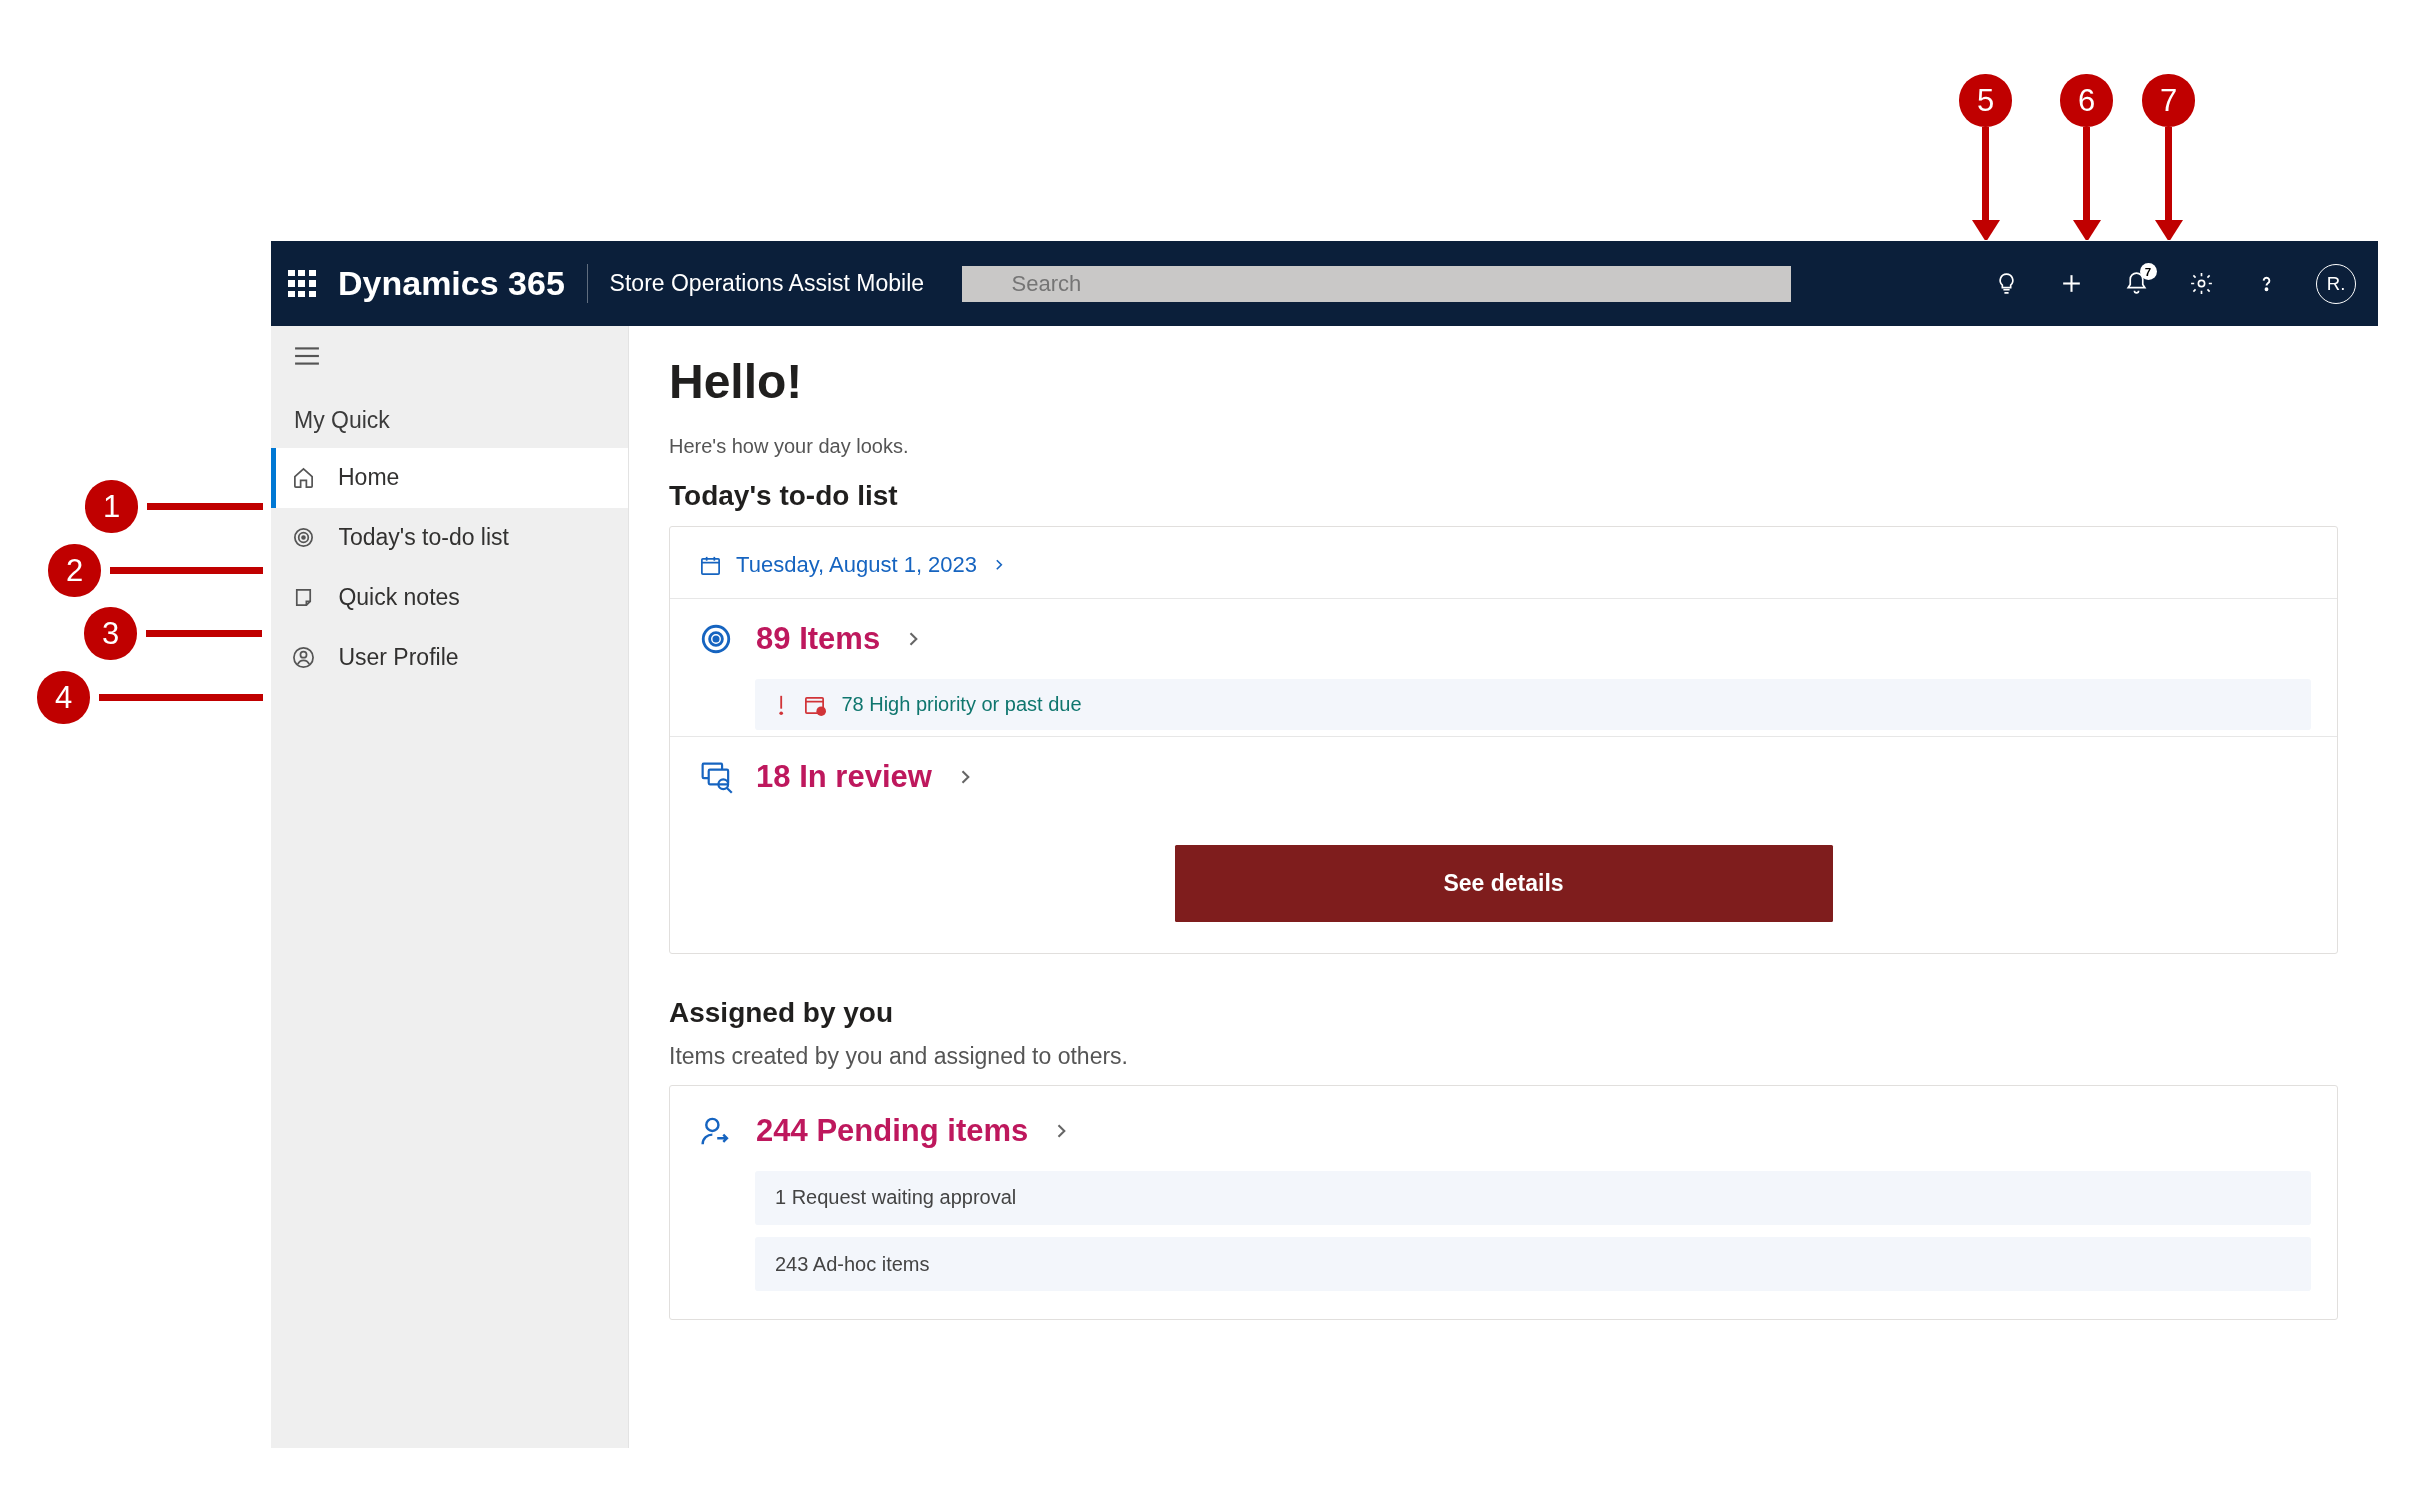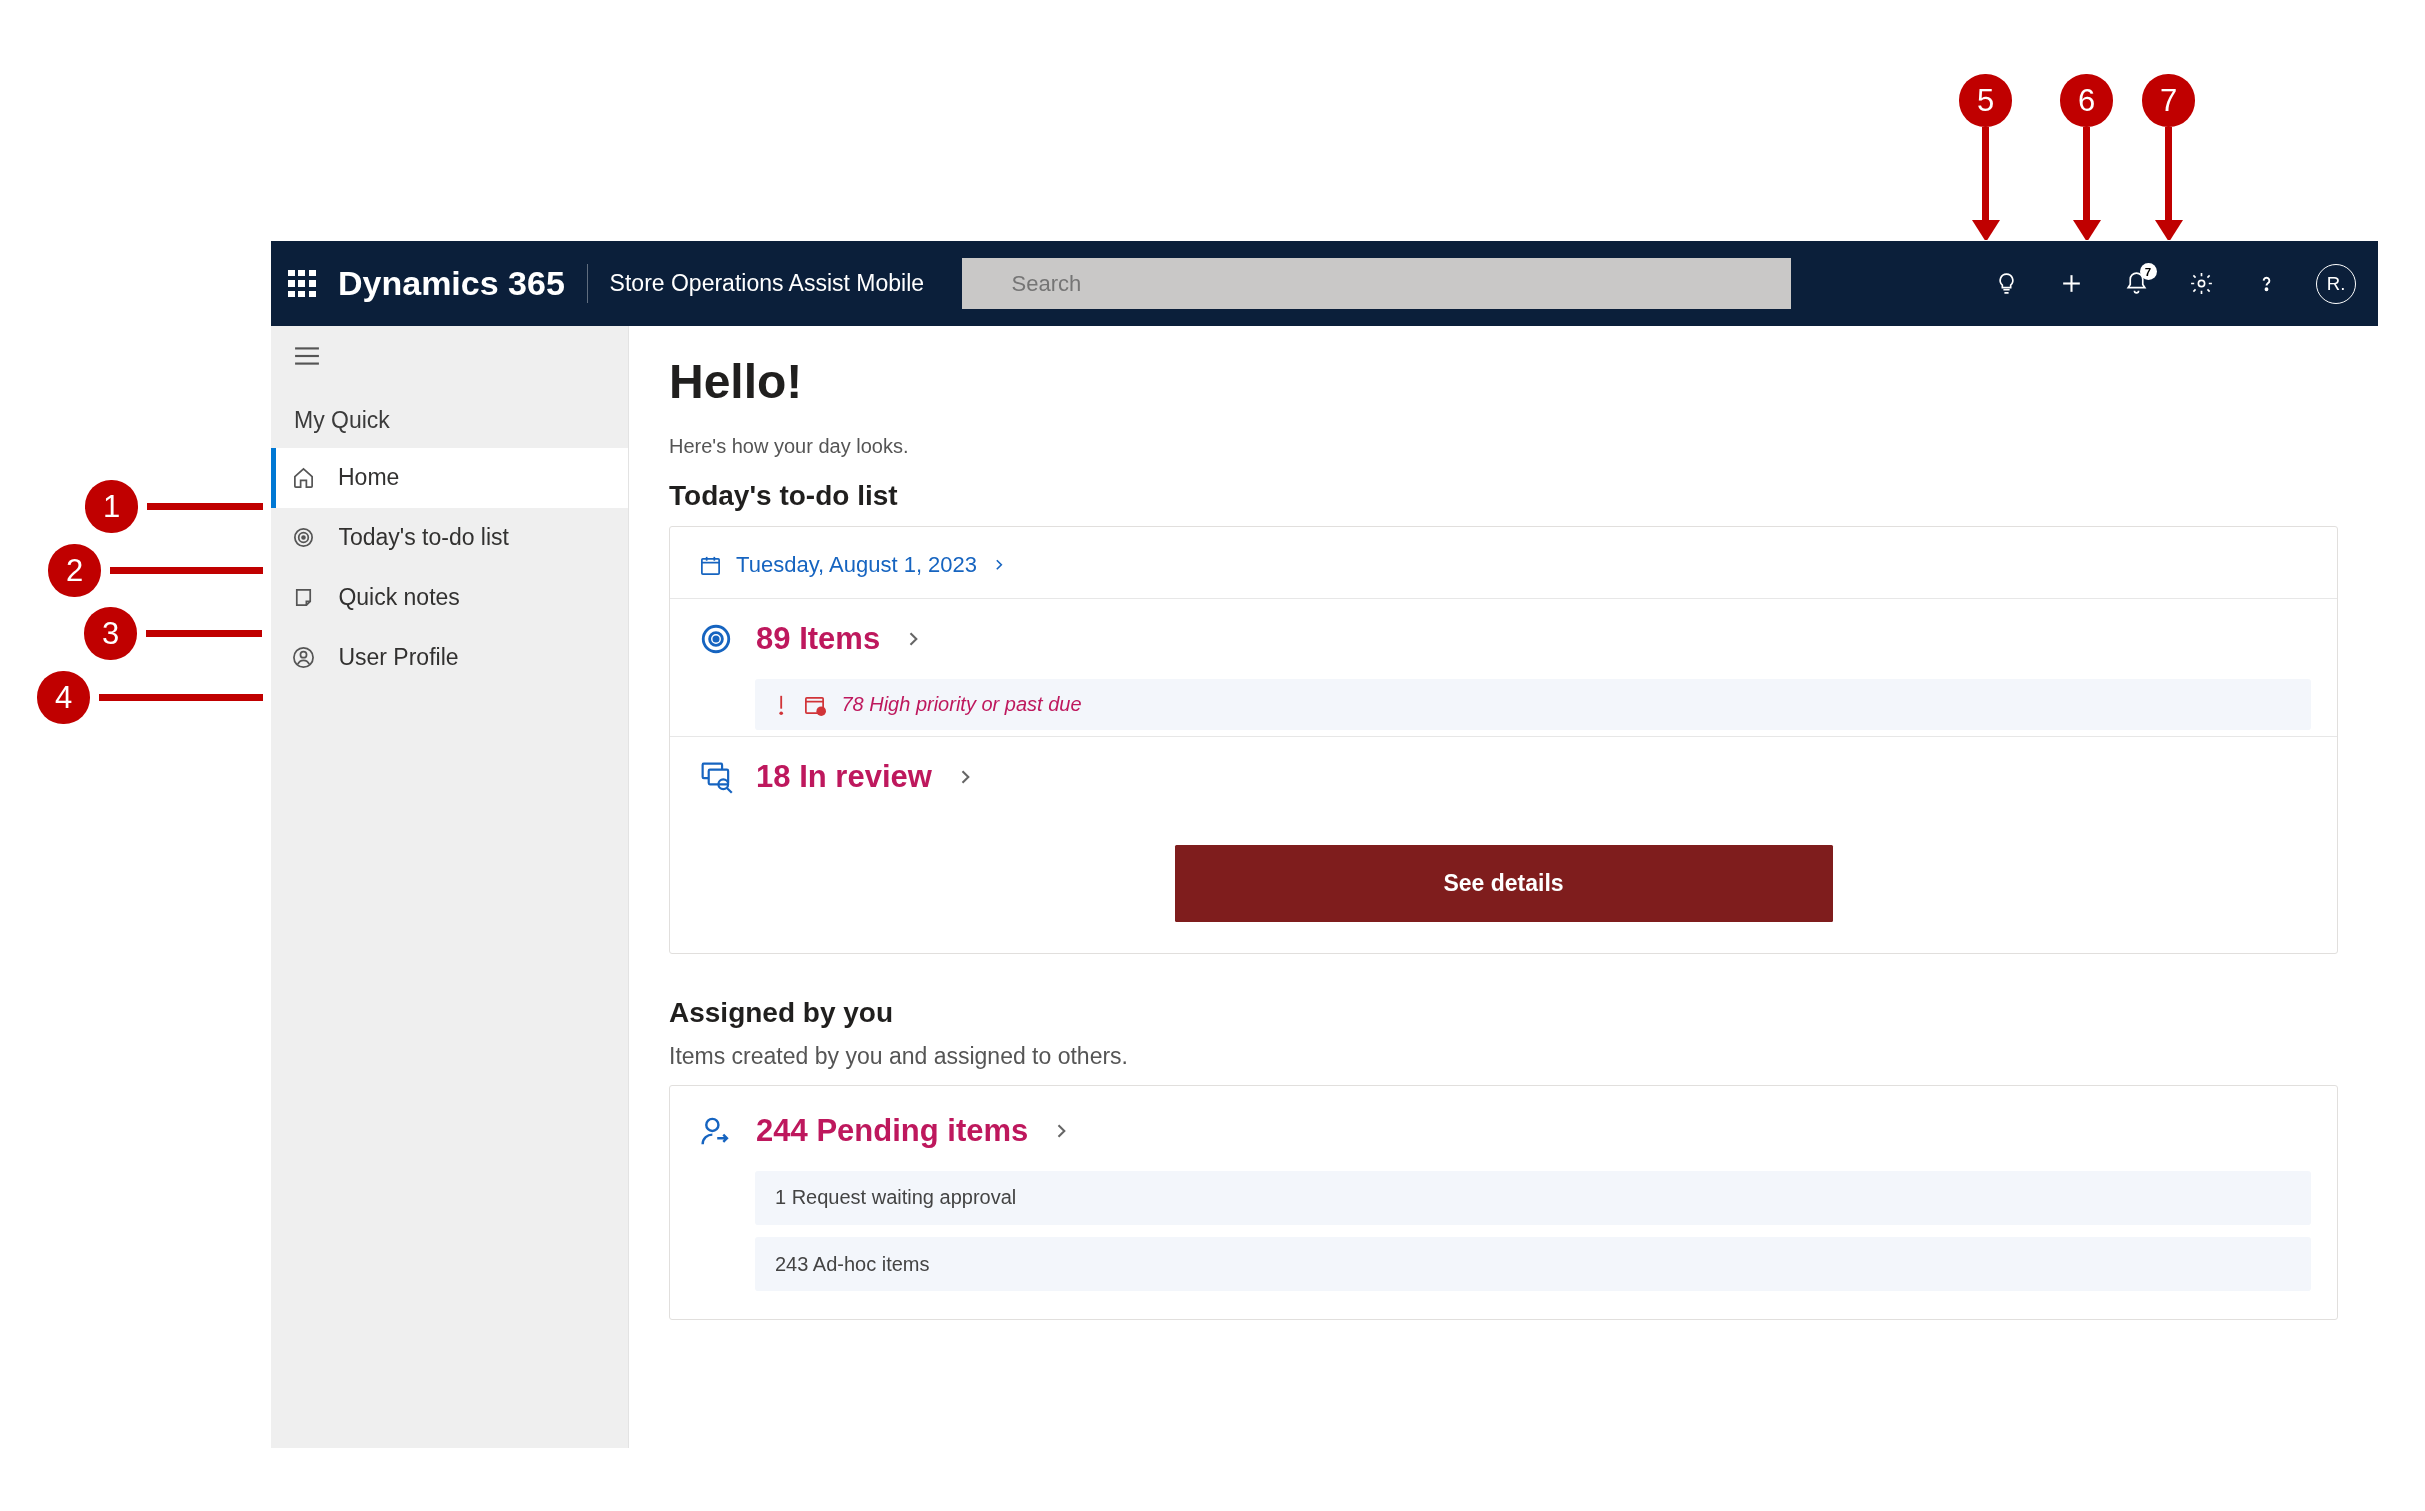--- a/index.html
+++ b/index.html
@@ -29,21 +29,21 @@
     padding: 0 22px 0 17px;
     color: #fff;
     gap: 22px;
   }
   .waffle { width: 28px; height: 28px; display: flex; flex-wrap: wrap; gap: 3.9px; cursor:pointer;}
   .waffle span { width: 6.6px; height: 6.6px; background: #fff; }
   .brand { font-size: 34px; font-weight: 600; white-space: nowrap; }
   .vbar { width:0.8px; height:39px; background:rgba(255,255,255,.35);}
   .app-name { font-size: 23px; font-weight: 400; white-space: nowrap; }
   .search {
-    width: 100%; height: 51px; background: #c9c8c7; border: none;
+    width: 100%; height: 36px; background: #c9c8c7; border: none;
     padding: 0 35px 0 50px; font-size: 22px; color:#555;
     background-image: none; position: relative;
   }
   .search-container{position:relative; width:100%; max-width:829px; margin-left:15.5px;}
   .search-container svg{position:absolute; left:17px; top:50%; transform:translateY(-50%);}
   .header-icons { display:flex; align-items:center; gap:34px; margin-left:auto; }
   .hicon { width:31px; height:31px; display:flex; align-items:center; justify-content:center; cursor:pointer; position:relative;}
   .badge { position:absolute; top:-4.6px; right:-4.6px; width:17px; height:17px; border-radius:8.5px; background:#fff; color:#000; font-size:11.6px; font-weight:600; display:flex; align-items:center; justify-content:center;}
   .avatar { width:40px; height:40px; border:1.5px solid #fff; border-radius:50%; display:flex; align-items:center; justify-content:center; font-size:18.6px; cursor:pointer;}
   
@@ -59,21 +59,21 @@
   .main h1 { font-size:48px; font-weight:700; color:#201f1e; margin-bottom:6.2px;}
   .subtitle { font-size:20px; color:#555; margin-bottom:22px;margin-top:26px;}
   .section-title { font-size:28px; font-weight:700; color:#201f1e; margin:7.7px 0 14px;}
   .card { border:1.5px solid #e1dfdd; border-radius:3px; background:#fff; padding:22px 26px 26px; }
   .date-row { display:flex; align-items:center; gap:14px; color:#1664c0; font-size:22px; padding:3.1px 0 20px 3.1px; cursor:pointer;}
   .date-row .chev { color:#1664c0; }
   .hr { border-top:0.8px solid #e7e7e7; margin: 0 -26px;}
   .stat-row { display:flex; align-items:center; gap:23px; padding:22px 3.1px; cursor:pointer;}
   .stat-row .big { font-size:31px; font-weight:700; color:#be185d;}
   .stat-row .chev { color:#666;}
-  .indent-box { margin: 0 0 6.2px 59px; background:#f3f6fb; border-radius:3.1px; padding:14px 20px; display:flex; align-items:center; gap:15.5px; font-size:20px; color:#be185d;font-style:italic;}
+  .indent-box { margin: 0 0 6.2px 59px; background:#f3f6fb; border-radius:3.1px; padding:14px 20px; display:flex; align-items:center; gap:15.5px; font-size:20px; color:#0f766e;}
   .see-btn { display:block; margin: 28px auto 4.6px; width:658px; height:77px; background:#7f1d1d; color:#fff; border:none; font-size:23px; font-weight:600; cursor:pointer; border-radius:1.5px;}
   .sub2 { font-size:23px; color:#555; margin:6.2px 0 15.5px; }
   .list-row { margin-left:59px; background:#f3f6fb; border-radius:3.1px; padding:15.5px 20px; font-size:20px; color:#444; margin-bottom:12.4px;}
 
   
   .callout { position:absolute; display:flex; align-items:center; gap:9.3px;}
   .callout .bubble { width:53px; height:53px; border-radius:26px; background:#c00000; color:#fff; display:flex; align-items:center; justify-content:center; font-size:31px; font-weight:400;}
   .callout.horiz .shaft { width:116px; height:7.7px; background:#c00000; }
   .callout.horiz .head { width:0; height:0; border-top:14px solid transparent; border-bottom:14px solid transparent; border-left:22px solid #c00000;}
   .callout.vert { flex-direction:column; gap:0;}

